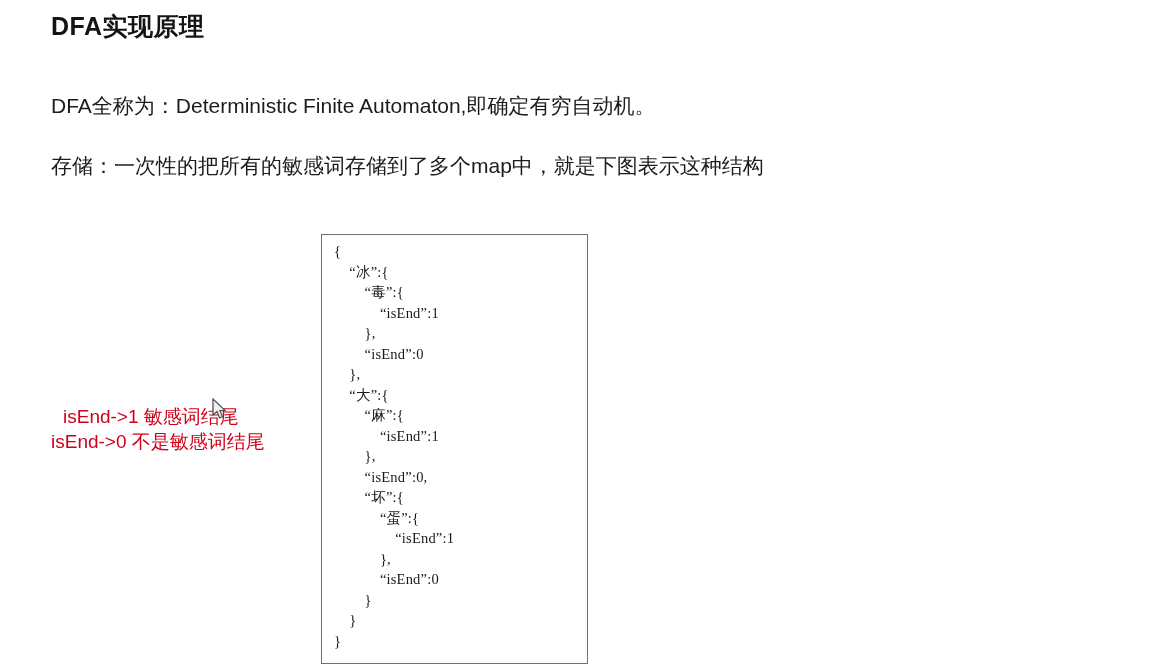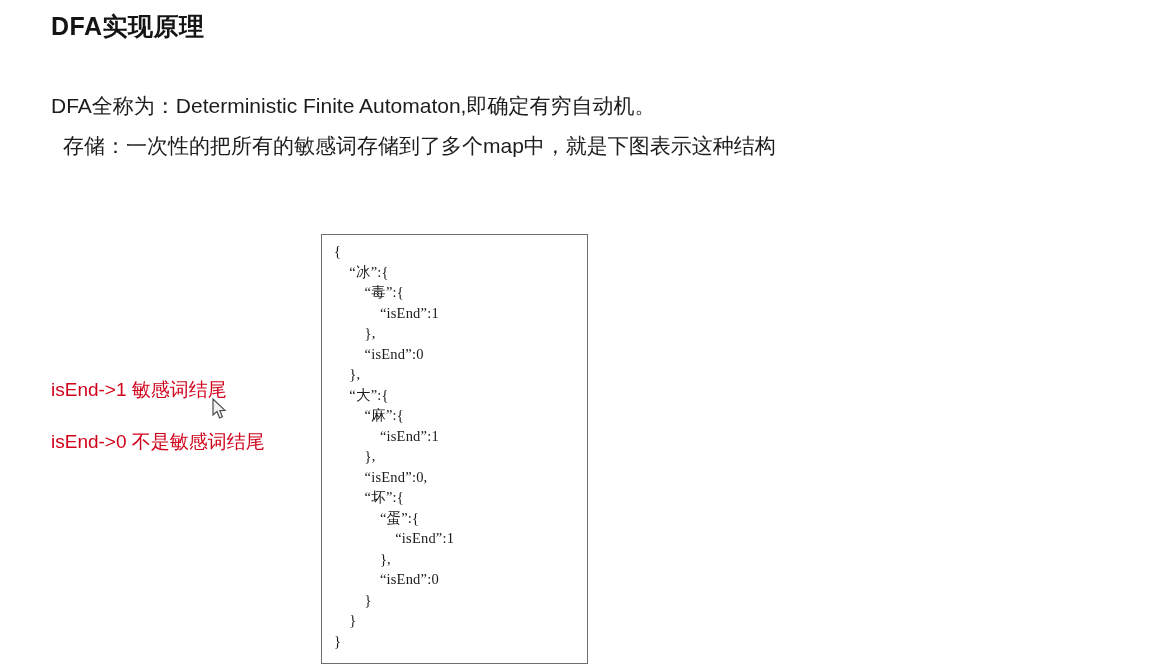--- a/index.html
+++ b/index.html
@@ -31,31 +31,31 @@
     color: #141414;
   }
   .body-line {
     position: absolute;
     left: 51px;
     font-size: 21px;
     color: #1c1c1c;
     white-space: nowrap;
   }
   #line-1 { top: 92px; text-align: right; }
-  #line-2 { top: 132px; margin-left: 12px; }
+  #line-2 { top: 152px; }
   #line-3 { top: 188px; }
 
   .note {
     position: absolute;
     left: 51px;
     font-size: 19px;
     color: #d0021b;
     white-space: nowrap;
   }
-  #note-1 { top: 377px; }
+  #note-1 { top: 404px; margin-left: 12px; }
   #note-2 { top: 429px; text-align: right; }
 
   #code-box {
     position: absolute;
     left: 321px;
     top: 234px;
     width: 267px;
     height: 430px;
     border: 1px solid #6f6f6f;
     background: #ffffff;

